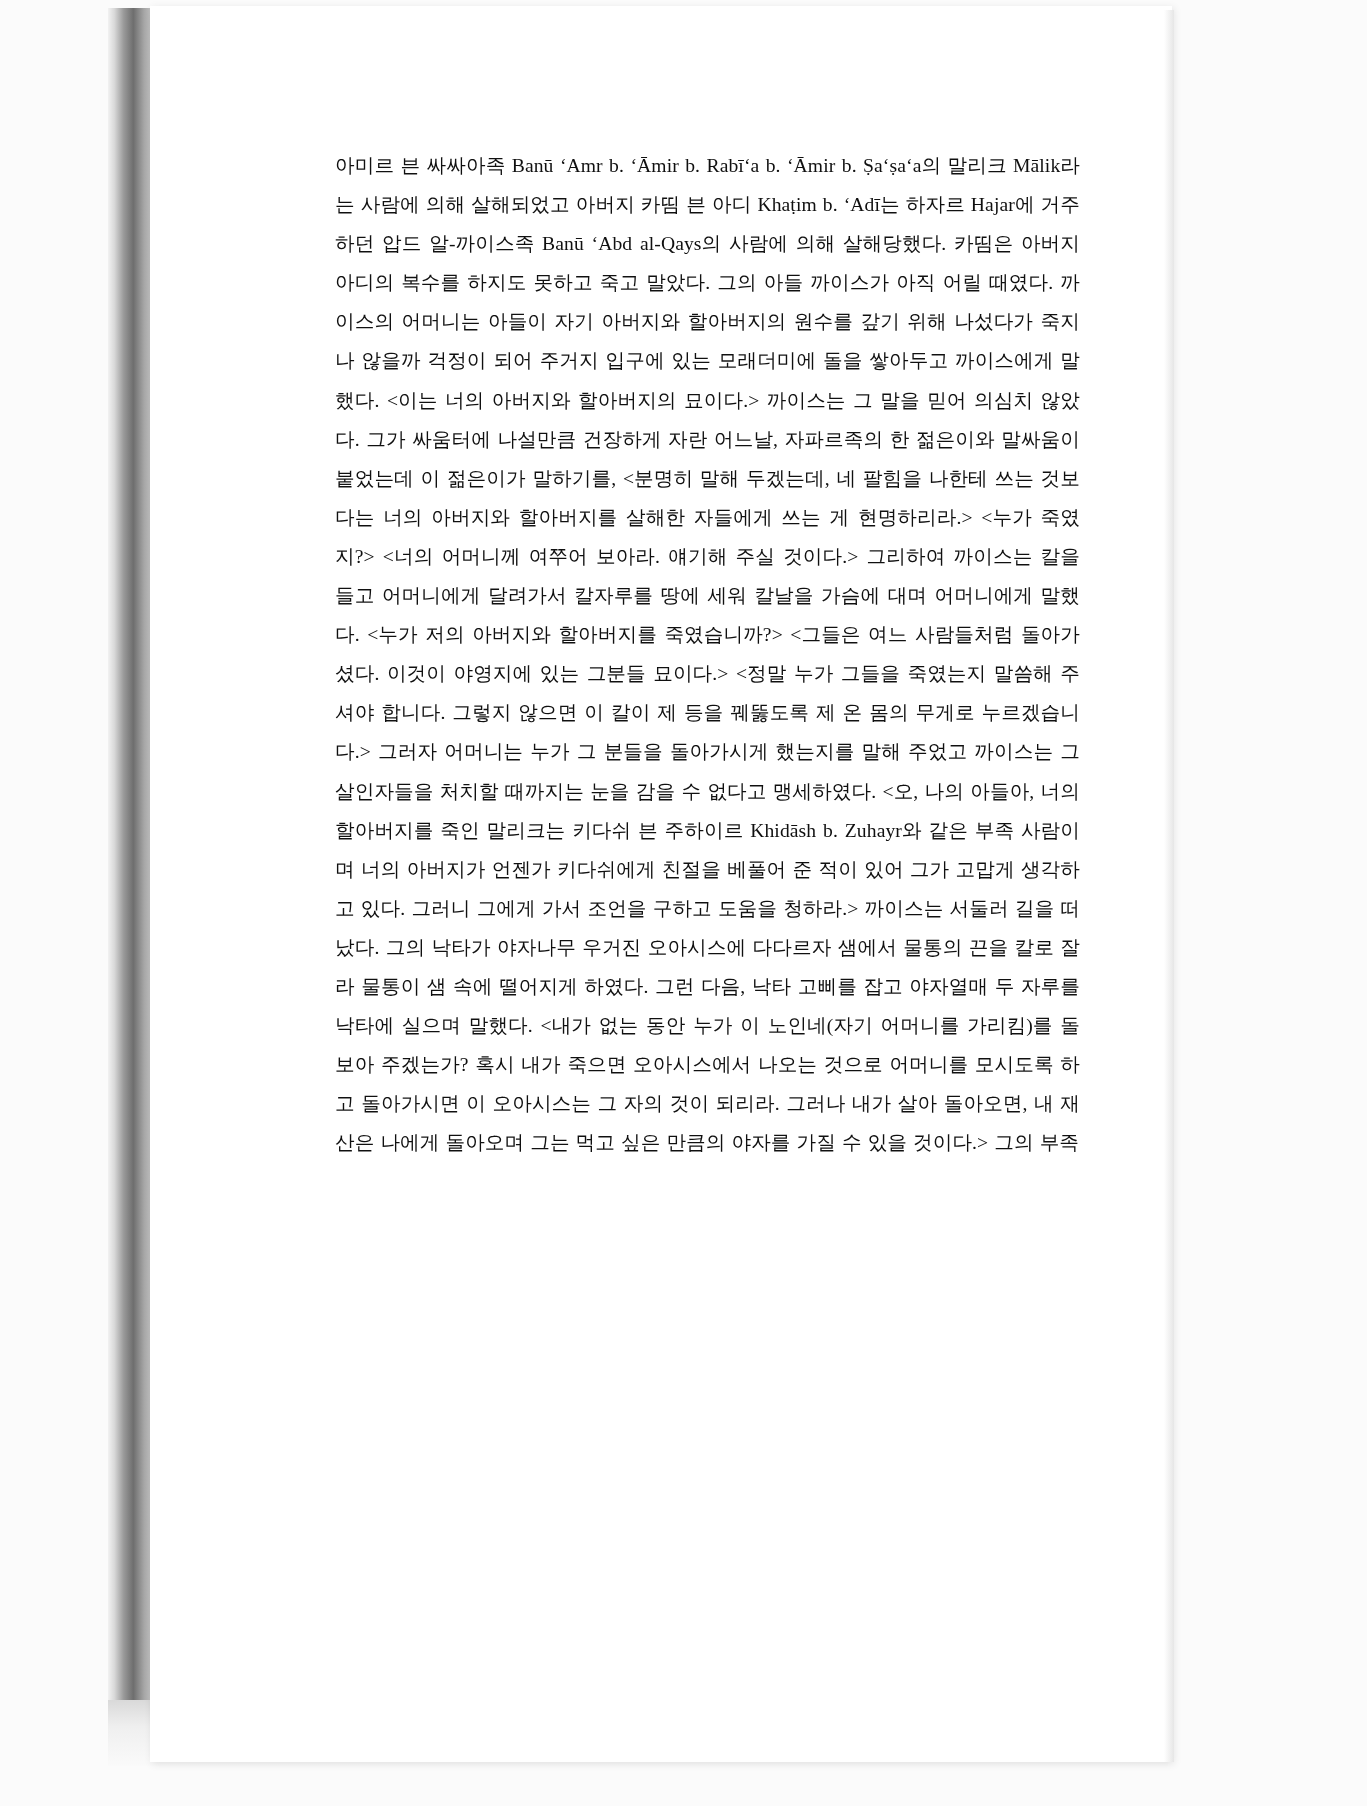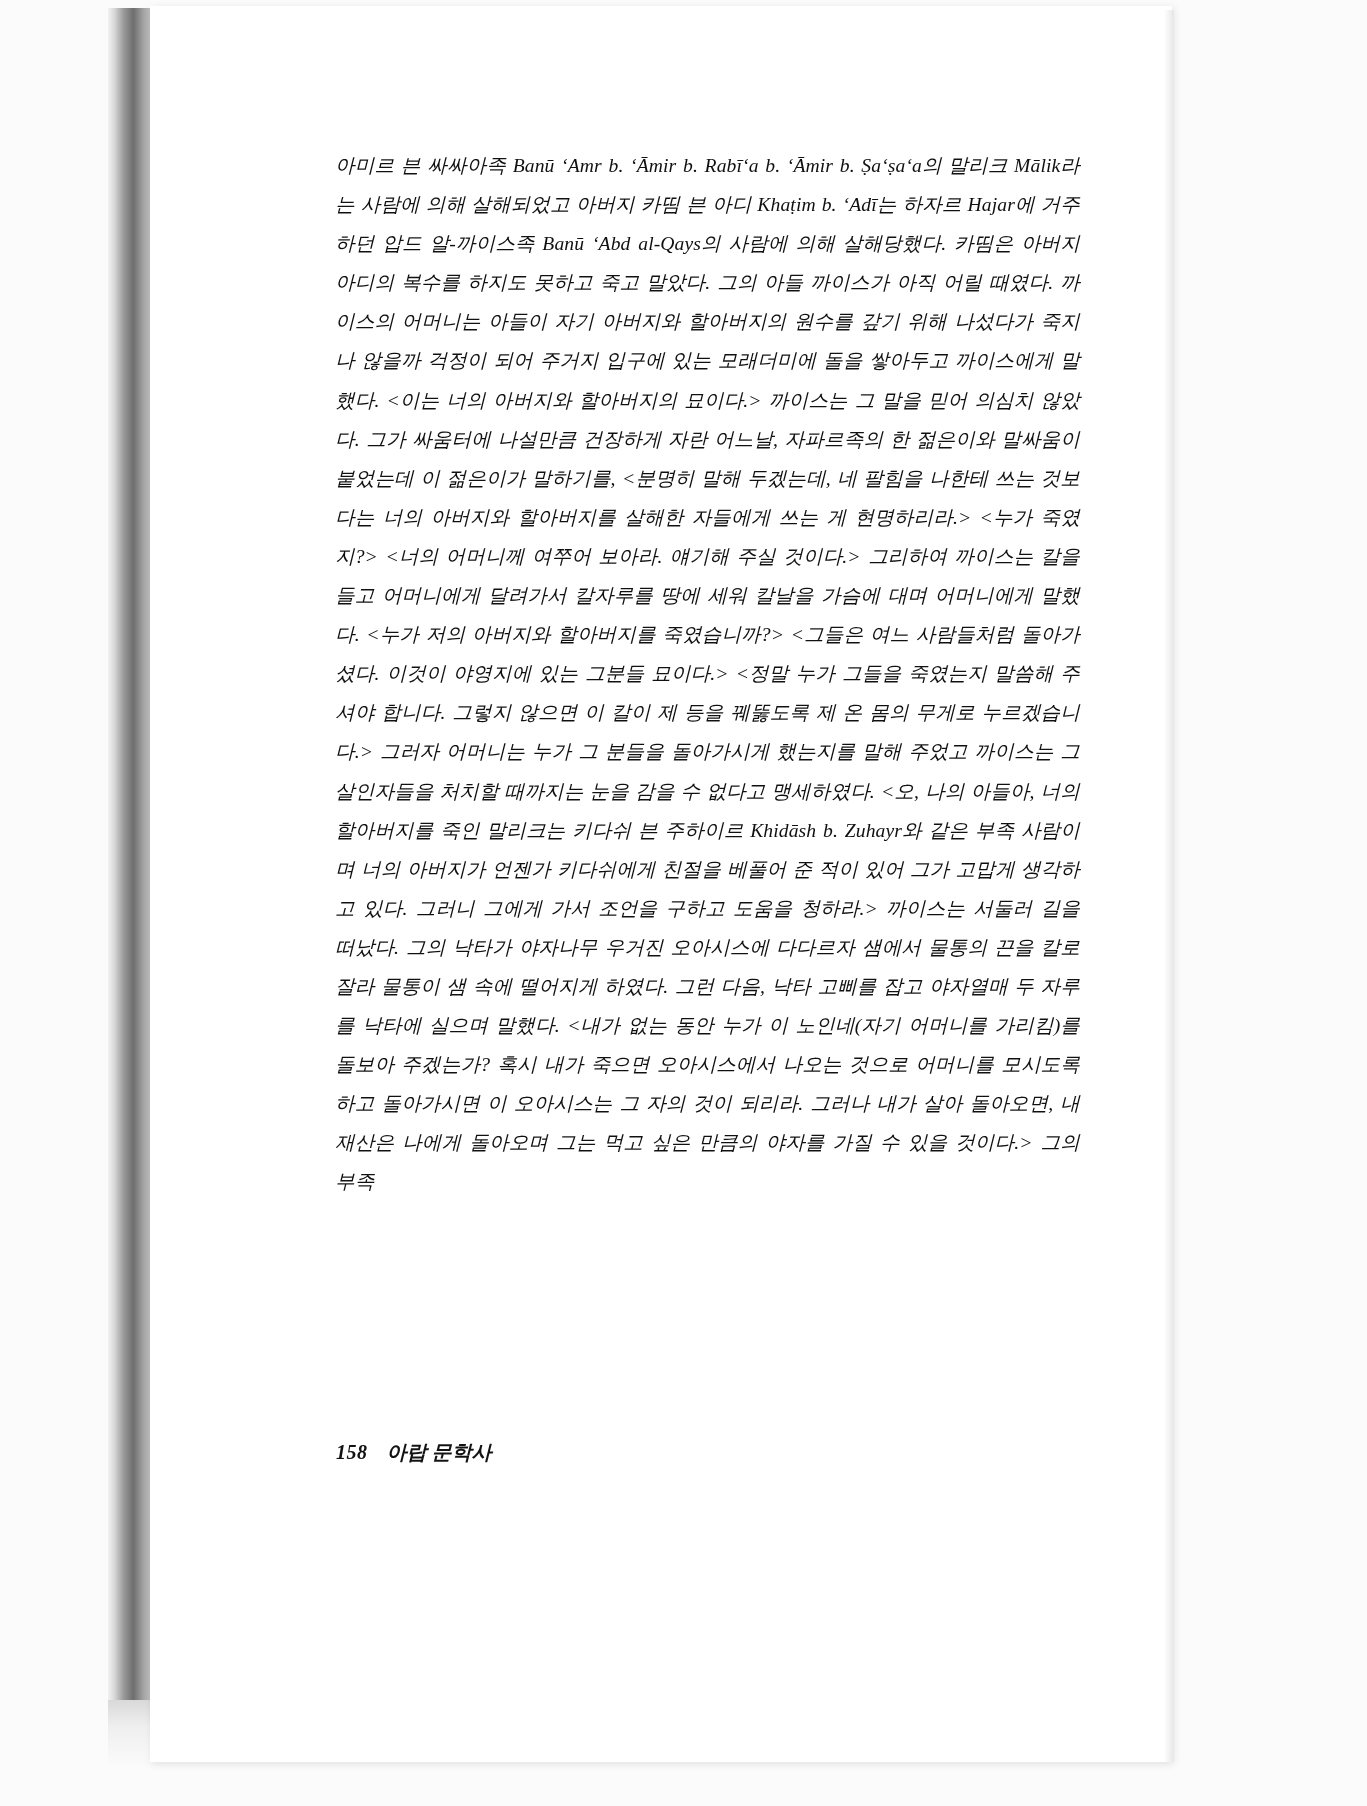--- a/index.html
+++ b/index.html
@@ -12,21 +12,20 @@
     height: 1806px;
     font-family: "Liberation Serif", serif;
     overflow: hidden;
   }
 
   #page-scan {
     position: relative;
     width: 1367px;
     height: 1806px;
     background: #ffffff;
-    font-style: italic;
   }
 
   
   .scan-backdrop {
     position: absolute;
     left: 0;
     top: 0;
     width: 1367px;
     height: 1806px;
     background: #fbfbfb;
@@ -125,21 +124,17 @@
   <div class="scan-backdrop"></div>
 
   <div class="book-spine"></div>
   <div class="book-spine-bottom"></div>
 
   <div class="paper">
     <div class="text-block">
       <p class="body-par">아미르 븐 싸싸아족 Banū ‘Amr b. ‘Āmir b. Rabī‘a b. ‘Āmir b. Ṣa‘ṣa‘a의 말리크 Mālik라는 사람에 의해 살해되었고 아버지 카띰 븐 아디 Khaṭim b. ‘Adī는 하자르 Hajar에 거주하던 압드 알-까이스족 Banū ‘Abd al-Qays의 사람에 의해 살해당했다. 카띰은 아버지 아디의 복수를 하지도 못하고 죽고 말았다. 그의 아들 까이스가 아직 어릴 때였다. 까이스의 어머니는 아들이 자기 아버지와 할아버지의 원수를 갚기 위해 나섰다가 죽지나 않을까 걱정이 되어 주거지 입구에 있는 모래더미에 돌을 쌓아두고 까이스에게 말했다. &lt;이는 너의 아버지와 할아버지의 묘이다.&gt; 까이스는 그 말을 믿어 의심치 않았다. 그가 싸움터에 나설만큼 건장하게 자란 어느날, 자파르족의 한 젊은이와 말싸움이 붙었는데 이 젊은이가 말하기를, &lt;분명히 말해 두겠는데, 네 팔힘을 나한테 쓰는 것보다는 너의 아버지와 할아버지를 살해한 자들에게 쓰는 게 현명하리라.&gt; &lt;누가 죽였지?&gt; &lt;너의 어머니께 여쭈어 보아라. 얘기해 주실 것이다.&gt; 그리하여 까이스는 칼을 들고 어머니에게 달려가서 칼자루를 땅에 세워 칼날을 가슴에 대며 어머니에게 말했다. &lt;누가 저의 아버지와 할아버지를 죽였습니까?&gt; &lt;그들은 여느 사람들처럼 돌아가셨다. 이것이 야영지에 있는 그분들 묘이다.&gt; &lt;정말 누가 그들을 죽였는지 말씀해 주셔야 합니다. 그렇지 않으면 이 칼이 제 등을 꿰뚫도록 제 온 몸의 무게로 누르겠습니다.&gt; 그러자 어머니는 누가 그 분들을 돌아가시게 했는지를 말해 주었고 까이스는 그 살인자들을 처치할 때까지는 눈을 감을 수 없다고 맹세하였다. &lt;오, 나의 아들아, 너의 할아버지를 죽인 말리크는 키다쉬 븐 주하이르 Khidāsh b. Zuhayr와 같은 부족 사람이며 너의 아버지가 언젠가 키다쉬에게 친절을 베풀어 준 적이 있어 그가 고맙게 생각하고 있다. 그러니 그에게 가서 조언을 구하고 도움을 청하라.&gt; 까이스는 서둘러 길을 떠났다. 그의 낙타가 야자나무 우거진 오아시스에 다다르자 샘에서 물통의 끈을 칼로 잘라 물통이 샘 속에 떨어지게 하였다. 그런 다음, 낙타 고삐를 잡고 야자열매 두 자루를 낙타에 실으며 말했다. &lt;내가 없는 동안 누가 이 노인네(자기 어머니를 가리킴)를 돌보아 주겠는가? 혹시 내가 죽으면 오아시스에서 나오는 것으로 어머니를 모시도록 하고 돌아가시면 이 오아시스는 그 자의 것이 되리라. 그러나 내가 살아 돌아오면, 내 재산은 나에게 돌아오며 그는 먹고 싶은 만큼의 야자를 가질 수 있을 것이다.&gt; 그의 부족</p>
     </div>
 
-    <div class="footer">
-      <span class="pageno">158</span>
-      <span class="booktitle">아랍 문학사</span>
-    </div>
   </div>
 
   <div class="paper-edge-right"></div>
 
 </div>
 
 </body></html>

